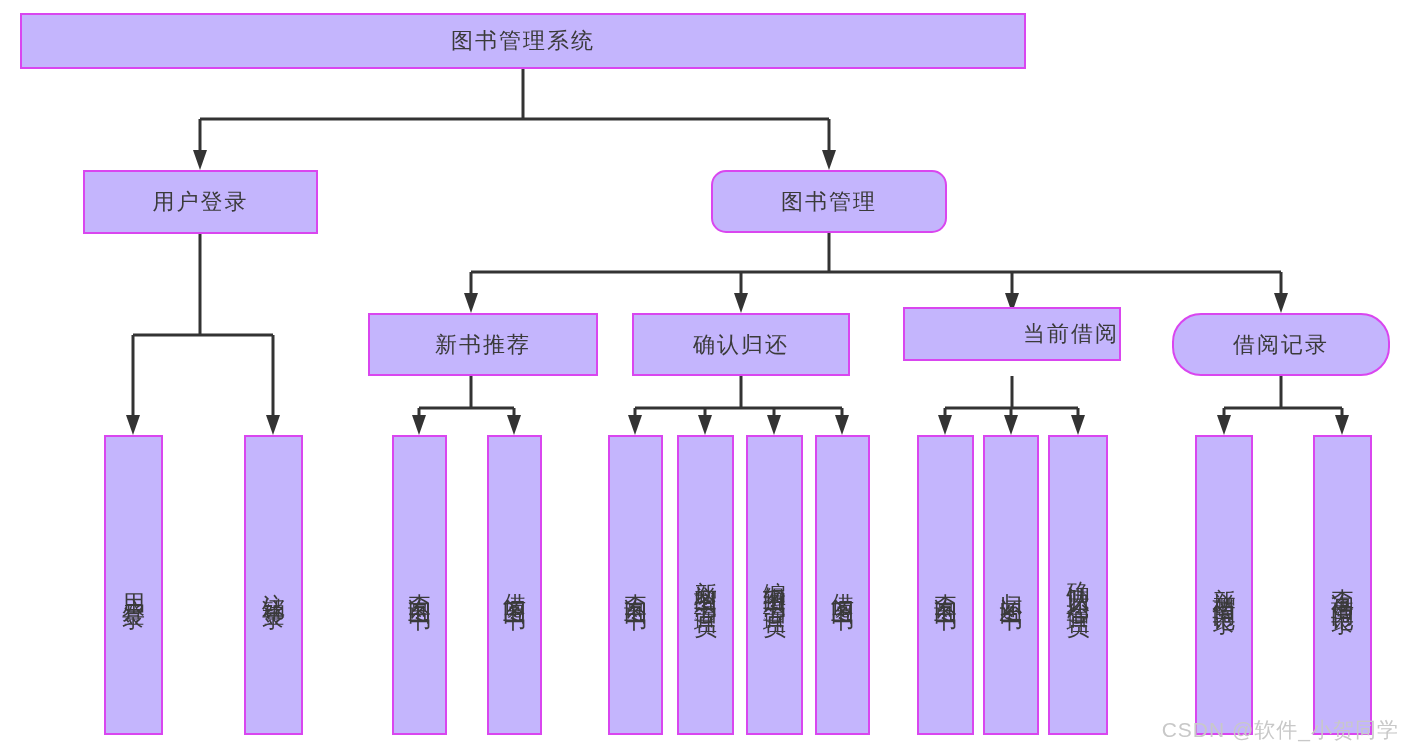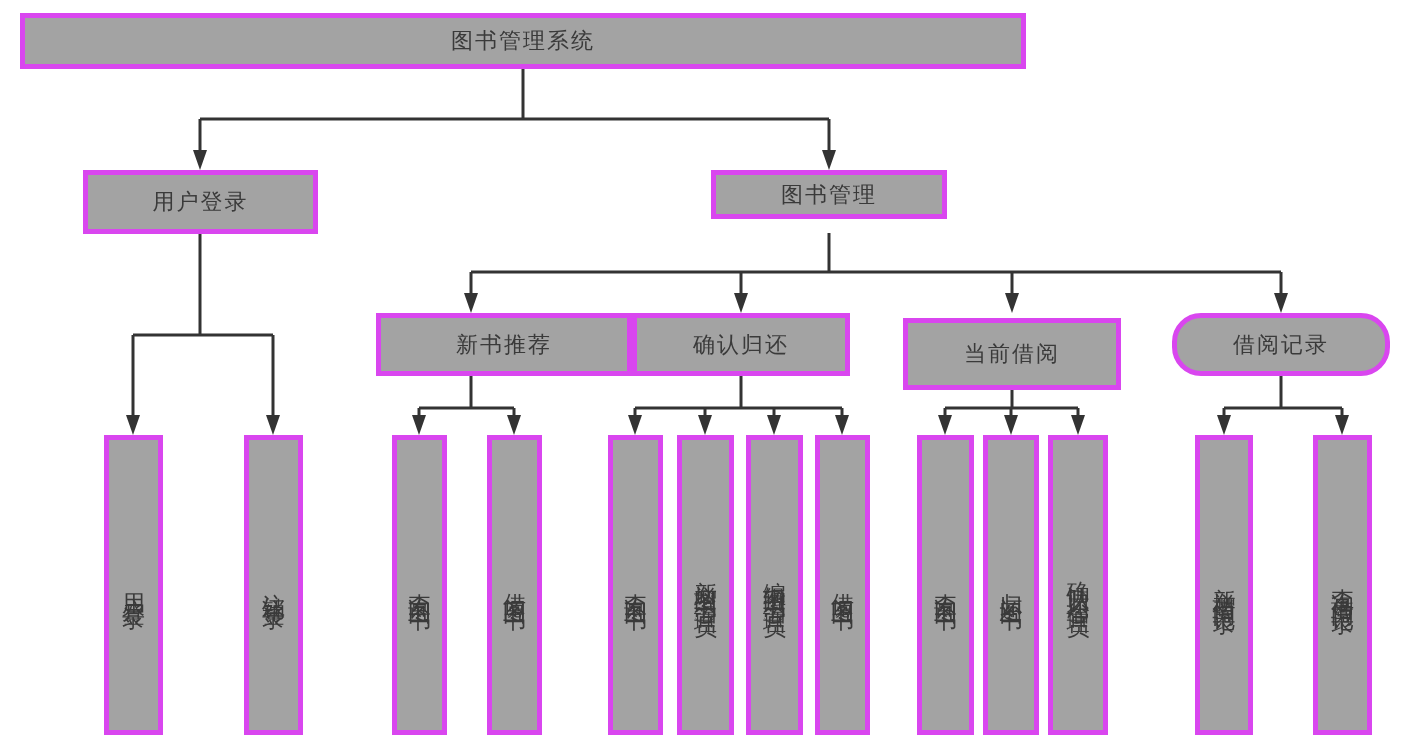--- a/index.html
+++ b/index.html
@@ -18,22 +18,22 @@
   #connectors {
     position: absolute;
     left: 0;
     top: 0;
     width: 1405px;
     height: 747px;
   }
   .node {
     position: absolute;
     box-sizing: border-box;
-    border: 5px solid #d946ef;
-    background: #a3a3a3;
+    border: 2px solid #d946ef;
+    background: #c4b5fd;
     display: flex;
     align-items: center;
     justify-content: center;
     color: #3a3a3a;
   }
   .hlabel {
     font-size: 22px;
     letter-spacing: 2px;
     white-space: nowrap;
   }
@@ -136,31 +136,31 @@
     </g>
   </svg>
 
   <div class="node" style="left:20px; top:13px; width:1006px; height:56px;">
     <span class="hlabel">图书管理系统</span>
   </div>
 
   <div class="node" style="left:83px; top:170px; width:235px; height:64px;">
     <span class="hlabel">用户登录</span>
   </div>
-  <div class="node" style="left:711px; top:170px; width:236px; height:49px;">
+  <div class="node" style="left:711px; top:170px; width:236px; height:63px;border-radius:15px;">
     <span class="hlabel">图书管理</span>
   </div>
 
-  <div class="node" style="left:376px; top:313px; width:256px; height:63px;">
+  <div class="node" style="left:368px; top:313px; width:230px; height:63px;">
     <span class="hlabel">新书推荐</span>
   </div>
   <div class="node" style="left:632px; top:313px; width:218px; height:63px;">
     <span class="hlabel">确认归还</span>
   </div>
-  <div class="node" style="left:903px; top:318px; width:218px; height:72px;">
+  <div class="node" style="left:903px; top:307px; width:218px; height:54px;justify-content:flex-end;">
     <span class="hlabel">当前借阅</span>
   </div>
   <div class="node" style="left:1172px; top:313px; width:218px; height:63px;border-radius:29px;">
     <span class="hlabel">借阅记录</span>
   </div>
 
   <div class="node vbox" style="left:104px; width:59px;">
     <span class="vtext">用户登录</span>
   </div>
   <div class="node vbox" style="left:244px; width:59px;">
@@ -197,14 +197,15 @@
     <span class="vtext">确认归还（管理员）</span>
   </div>
 
   <div class="node vbox" style="left:1195px; width:58px;">
     <span class="vtext">新增借阅记录</span>
   </div>
   <div class="node vbox" style="left:1313px; width:59px;">
     <span class="vtext">查询借阅记录</span>
   </div>
 
+  <div class="watermark">CSDN @软件_小贺同学</div>
 
 </div>
 
 </body></html>

